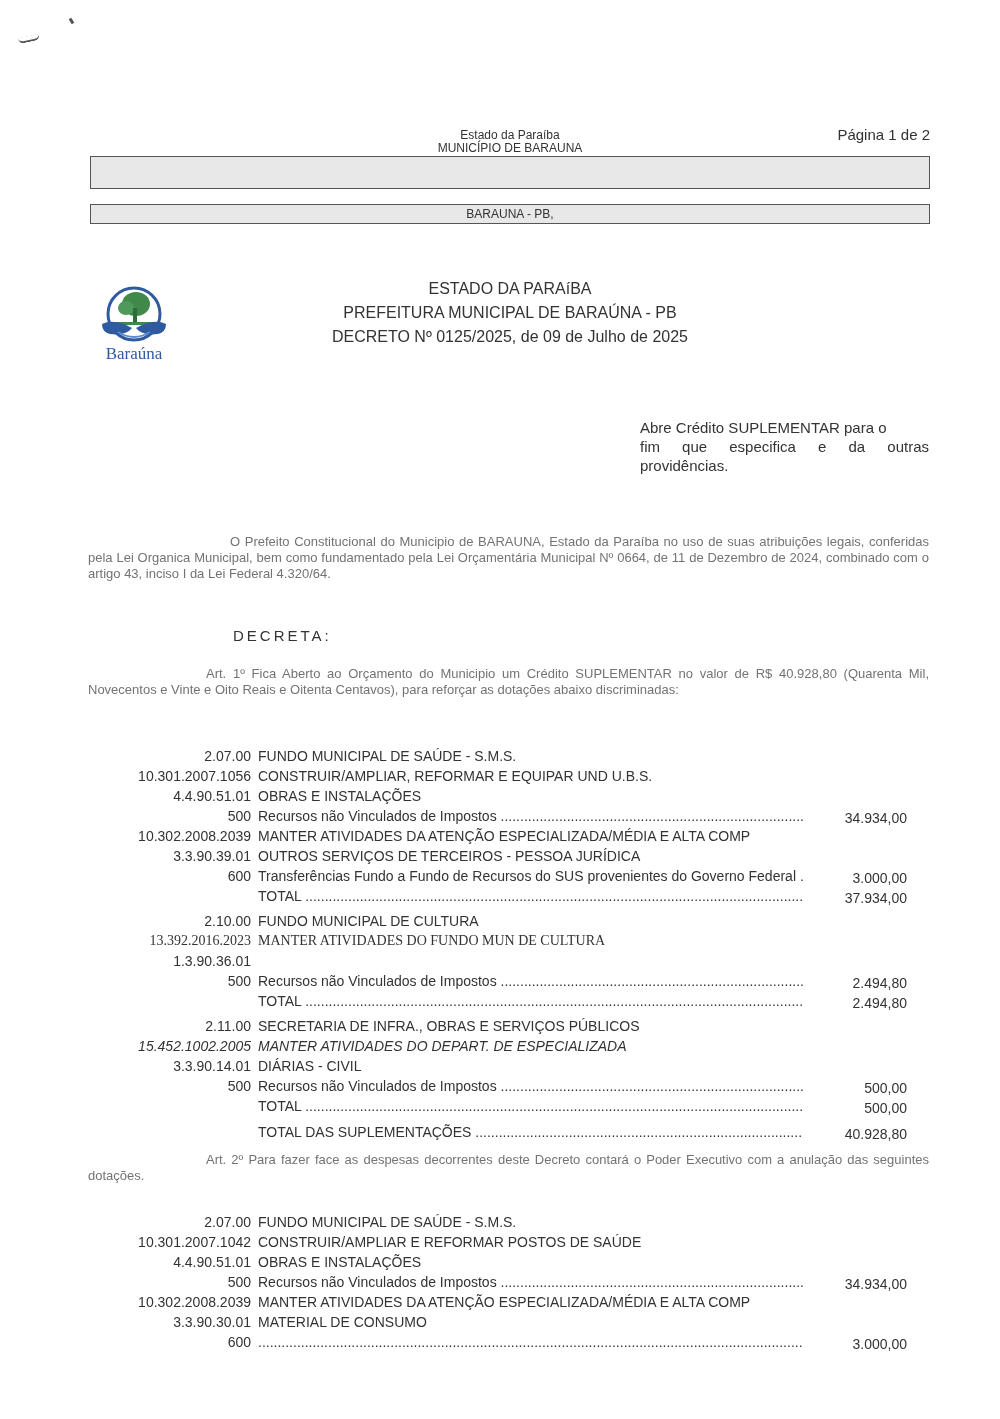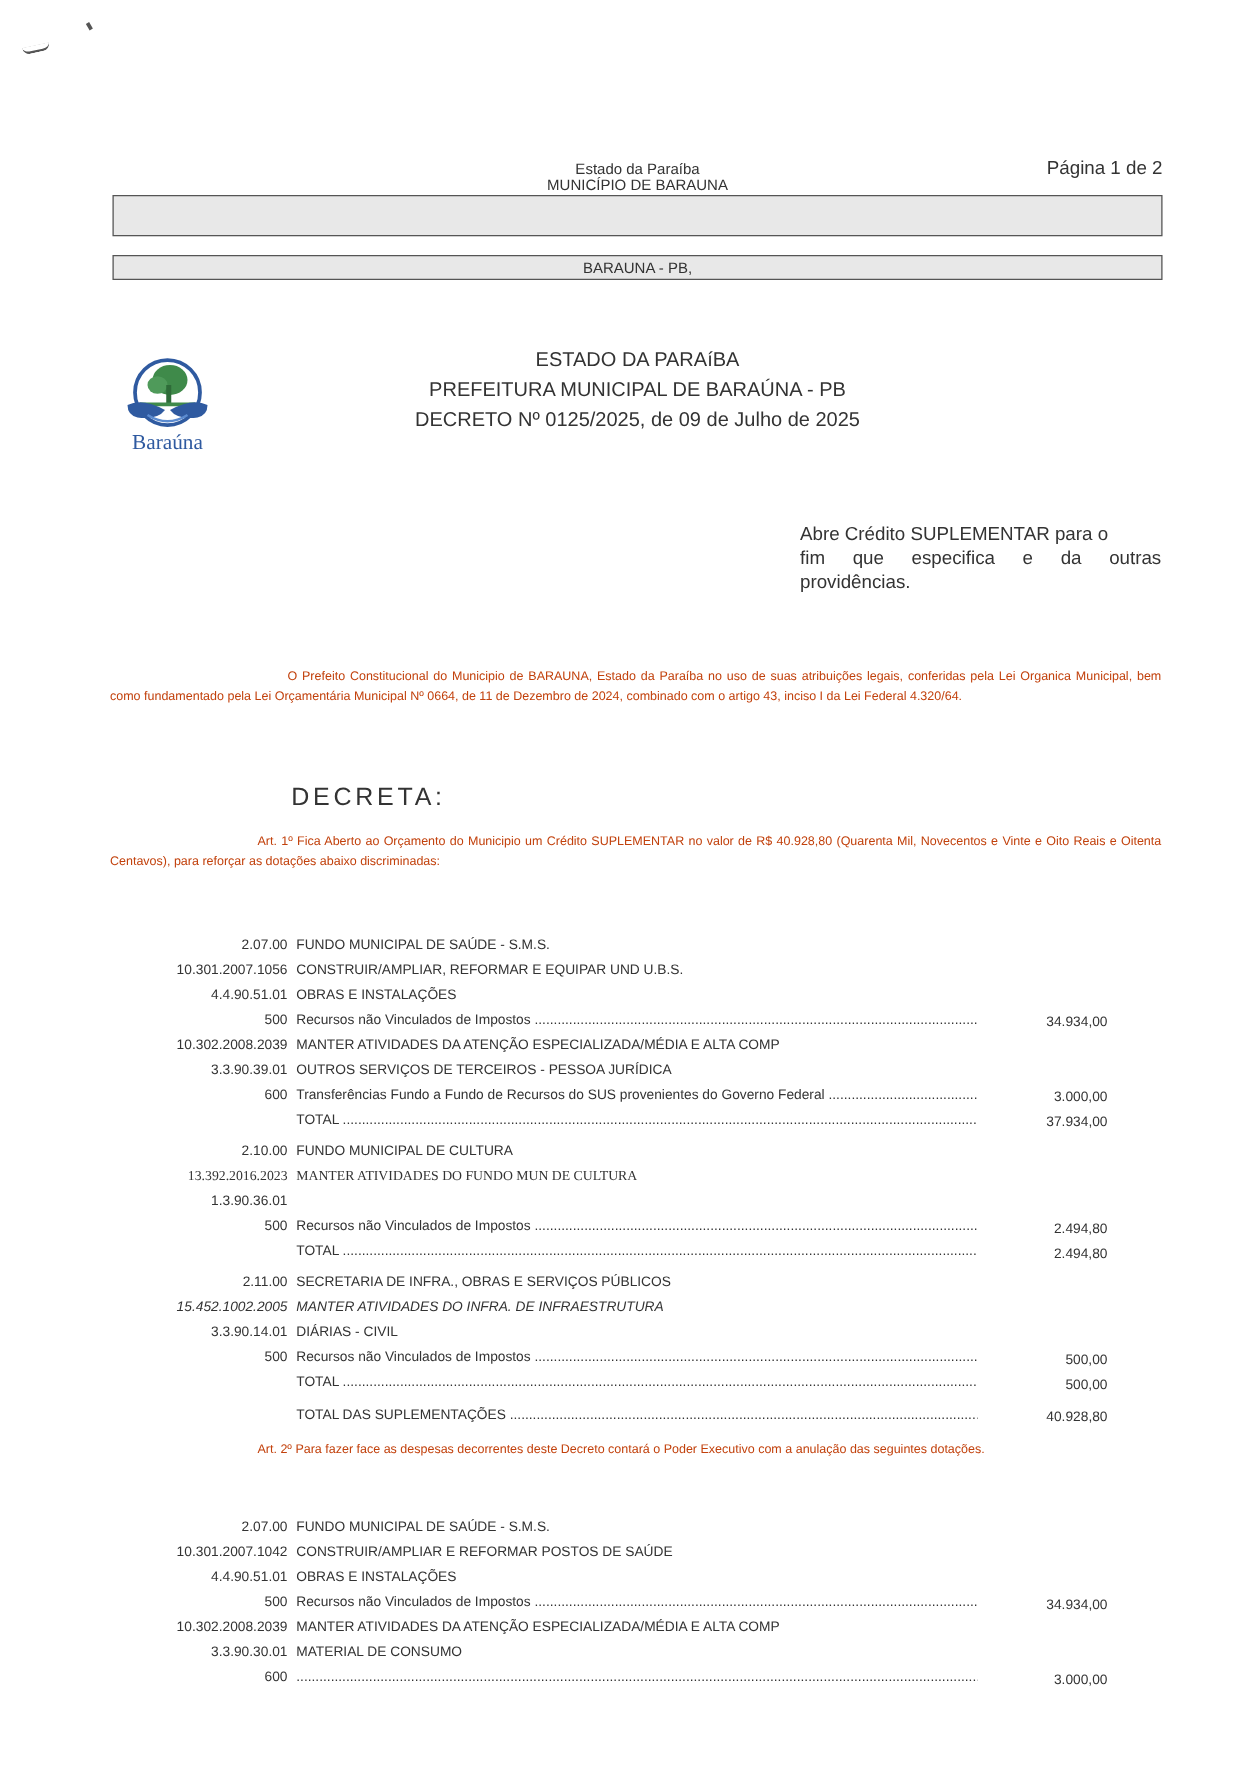--- a/index.html
+++ b/index.html
@@ -16,25 +16,25 @@
   .box2 { left: 90px; top: 204px; width: 840px; height: 20px; background: #e8e8e8; border: 1.5px solid #555; text-align: center; font-size: 12px; line-height: 18px; color: #333; }
 
   .logo { left: 96px; top: 284px; width: 76px; height: 82px; }
   .logo-name { position: absolute; left: 0; top: 60px; width: 76px; text-align: center; font-family: "Liberation Serif", serif; font-size: 17px; color: #2f5aa0; }
 
   .title { left: 300px; top: 277px; width: 420px; text-align: center; font-size: 16px; line-height: 24px; color: #333; }
 
   .ementa { left: 640px; top: 418px; width: 289px; font-size: 15px; line-height: 19px; text-align: justify; text-align-last: left; color: #333; }
   .ementa .l2 { text-align: justify; text-align-last: justify; }
 
-  .para { left: 88px; width: 841px; font-size: 10px; line-height: 16px; text-align: justify; color: #c2410c; }
+  .para { left: 88px; width: 841px; font-size: 13px; line-height: 16px; text-align: justify; color: #737373; }
   .para .indent { display: inline-block; width: 142px; }
-  .decreta { left: 233px; top: 627px; font-size: 20px; letter-spacing: 3px; color: #333; }
-
-  .row { position: absolute; left: 96px; width: 820px; height: 20px; font-size: 11px; line-height: 20px; color: #333; }
+  .decreta { left: 233px; top: 627px; font-size: 15px; letter-spacing: 3px; color: #333; }
+
+  .row { position: absolute; left: 117px; width: 820px; height: 20px; font-size: 14px; line-height: 20px; color: #333; }
   .row .code { position: absolute; left: 0; width: 134px; text-align: right; }
   .row .desc { position: absolute; left: 141px; width: 545px; white-space: nowrap; overflow: hidden; }
   .row .desc.dots::after { content: " ........................................................................................................................................................................................................"; }
   .row .val { position: absolute; right: 30px; width: 100px; text-align: right; top: 2px; }
 </style>
 </head>
 <body>
 
 <div class="abs scan-mark1"></div>
 <div class="abs scan-mark2"></div>
@@ -148,21 +148,21 @@
       <span class="desc dots">TOTAL</span>
       <span class="val">2.494,80</span>
     </div>
     <div class="row" style="top: 1016px;">
       <span class="code">2.11.00</span>
       <span class="desc">SECRETARIA  DE INFRA., OBRAS E SERVIÇOS PÚBLICOS</span>
       <span class="val"></span>
     </div>
     <div class="row" style="top: 1036px; font-style: italic;">
       <span class="code">15.452.1002.2005</span>
-      <span class="desc">MANTER ATIVIDADES DO INFRA. DE INFRAESTRUTURA</span>
+      <span class="desc">MANTER ATIVIDADES DO DEPART. DE ESPECIALIZADA</span>
       <span class="val"></span>
     </div>
     <div class="row" style="top: 1056px;">
       <span class="code">3.3.90.14.01</span>
       <span class="desc">DIÁRIAS - CIVIL</span>
       <span class="val"></span>
     </div>
     <div class="row" style="top: 1076px;">
       <span class="code">500</span>
       <span class="desc dots">Recursos não Vinculados de Impostos</span>

